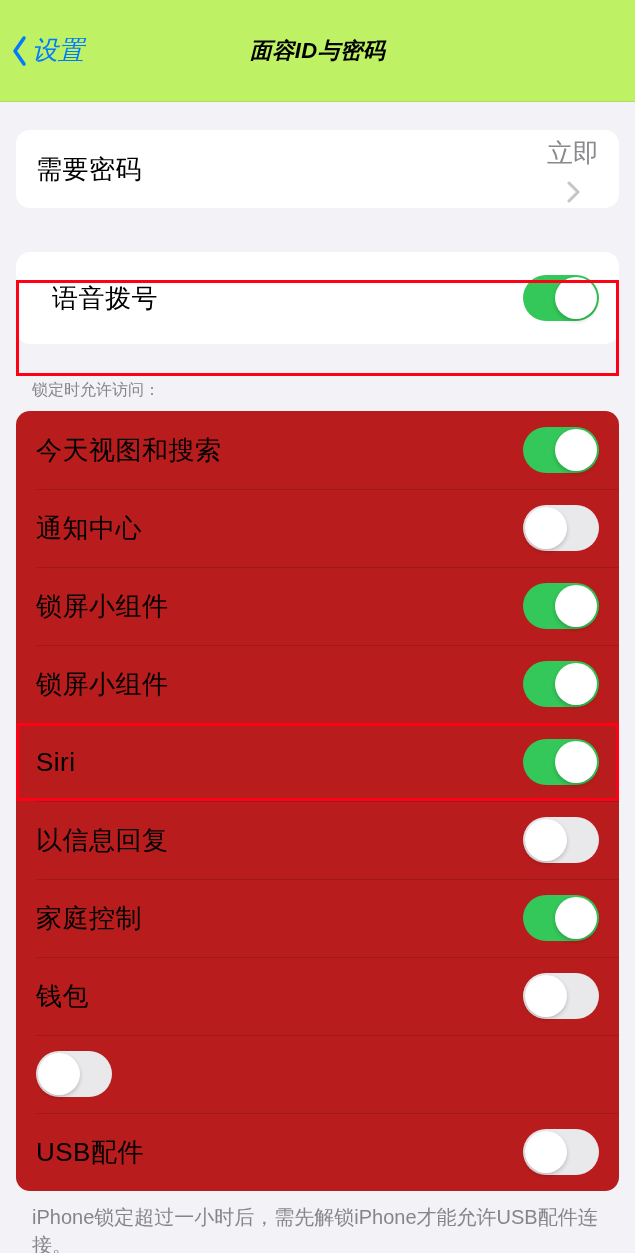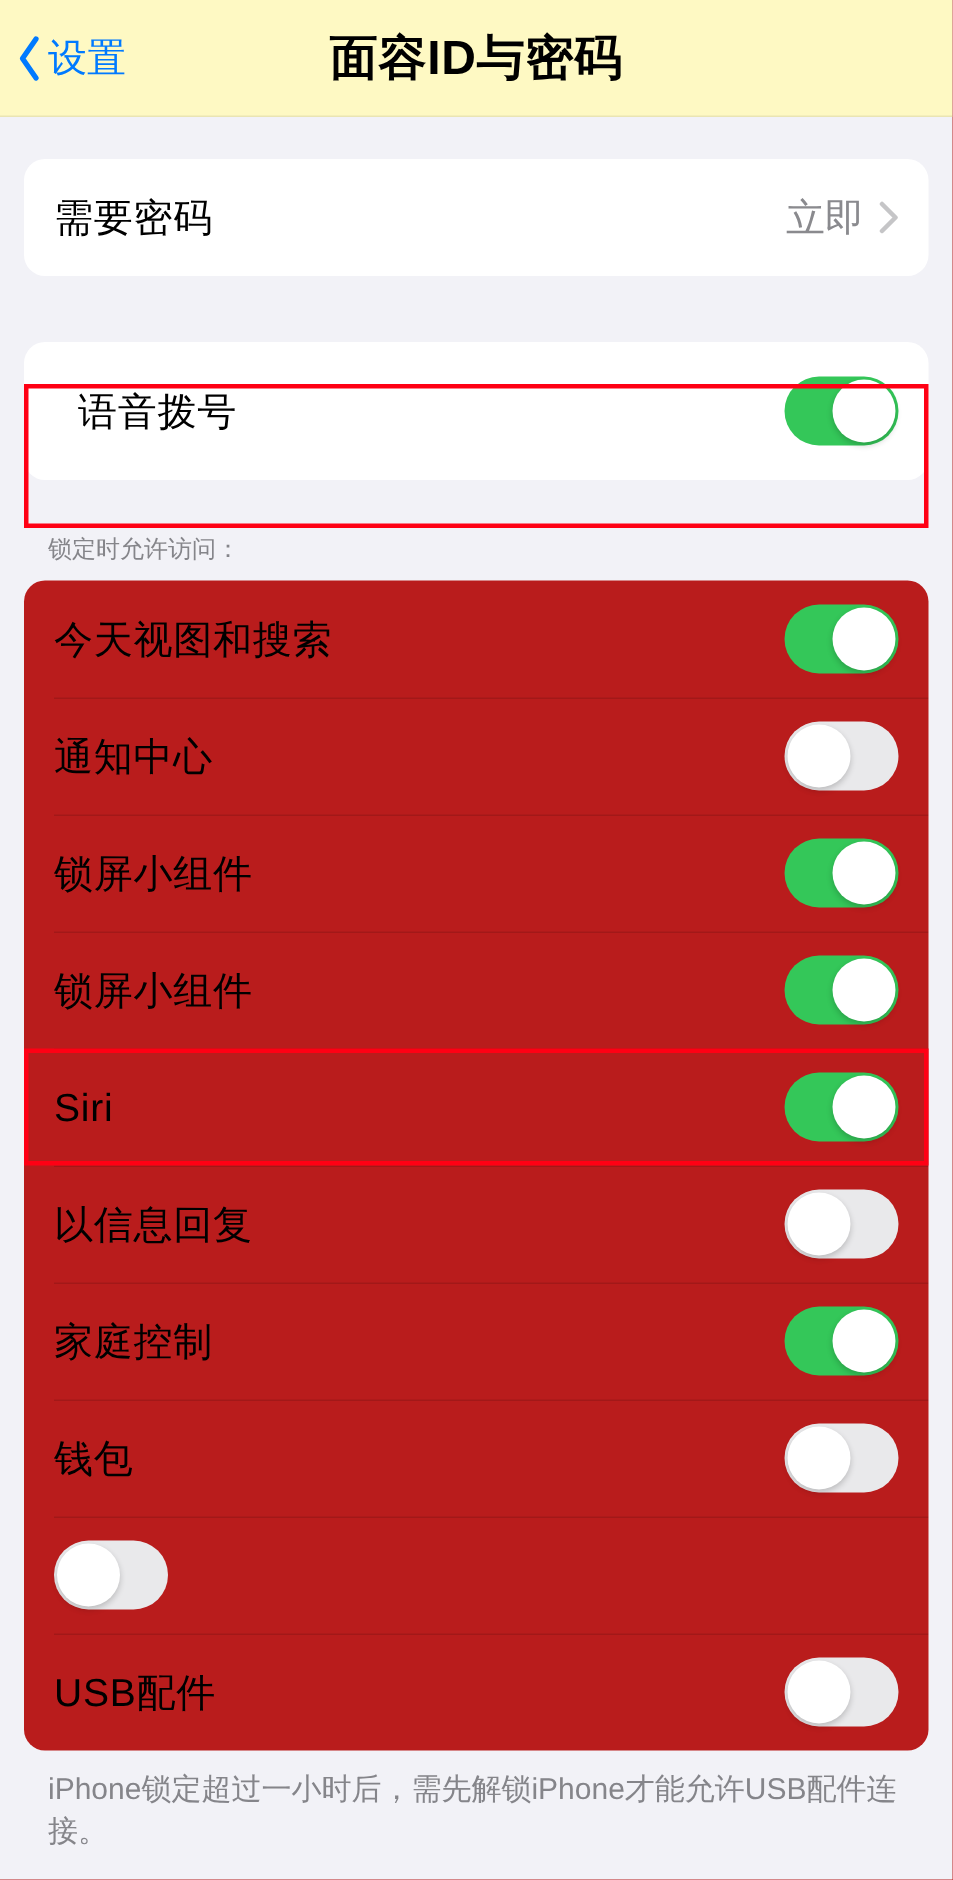--- a/index.html
+++ b/index.html
@@ -9,26 +9,27 @@
       -webkit-font-smoothing: antialiased;
     }
     body {
       width: 635px;
       height: 1253px;
       background: #f2f2f7;
       font-family: -apple-system, "PingFang SC", "Helvetica Neue", sans-serif;
       overflow: hidden;
     }
     .navbar {
-      height: 78px;
-      background: #fef9c3;
+      height: 102px;
+      background: #bef264;
       display: flex;
       align-items: center;
       position: relative;
       border-bottom: 1px solid rgba(0,0,0,0.08);
+      font-style: italic;
     }
     .back-button {
       display: flex;
       align-items: center;
       padding-left: 10px;
       color: #007aff;
       font-size: 26px;
       cursor: pointer;
       gap: 2px;
     }
@@ -38,21 +39,21 @@
       stroke: #007aff;
       stroke-width: 3.5;
       fill: none;
       stroke-linecap: round;
       stroke-linejoin: round;
     }
     .nav-title {
       position: absolute;
       left: 50%;
       transform: translateX(-50%);
-      font-size: 32px;
+      font-size: 22px;
       font-weight: 600;
       color: #000;
       letter-spacing: 0.5px;
     }
     .content {
       padding: 0;
     }
     .group {
       margin: 28px 16px 0 16px;
       background: #fff;
@@ -82,20 +83,21 @@
     }
     .row-label {
       font-size: 26px;
       color: #000;
       letter-spacing: 0.5px;
     }
     .row-right {
       display: flex;
       align-items: center;
       gap: 10px;
+      flex-direction: column;
     }
     .row-value {
       font-size: 26px;
       color: #8a8a8e;
     }
     .chevron-right {
       width: 13px;
       height: 22px;
       stroke: #c5c5c7;
       stroke-width: 3;

